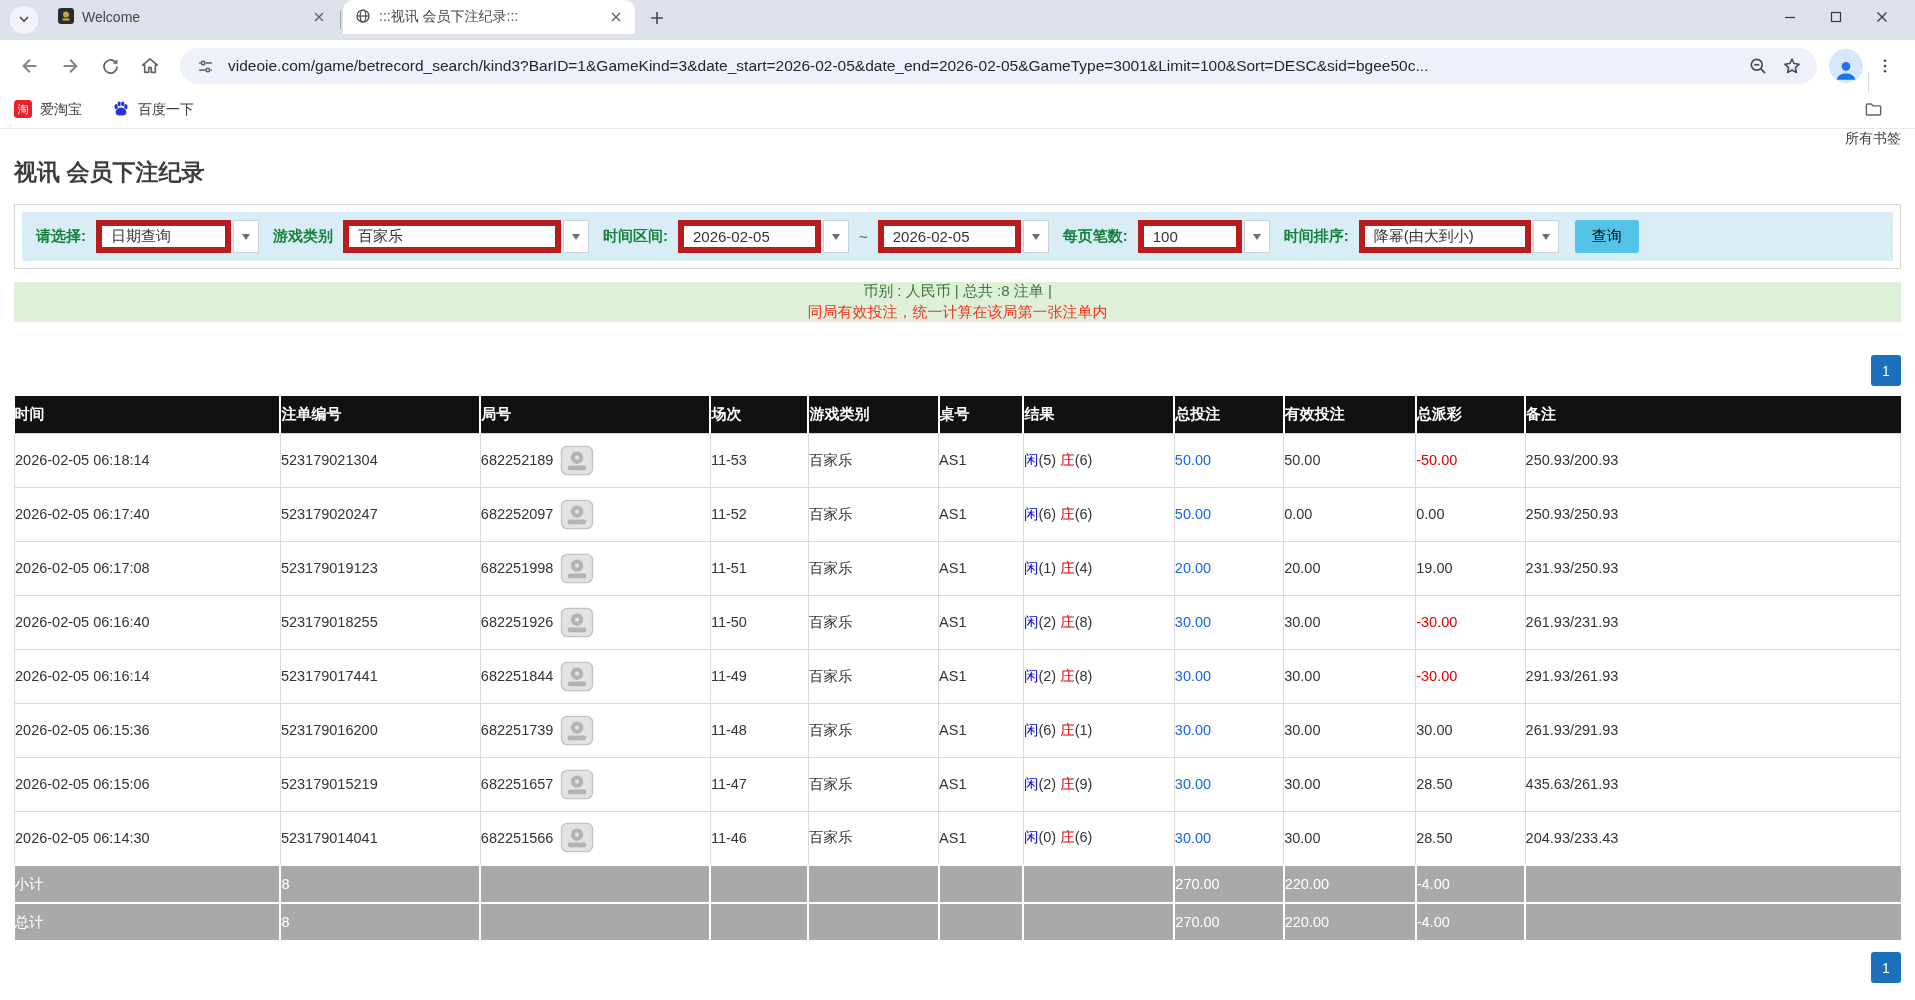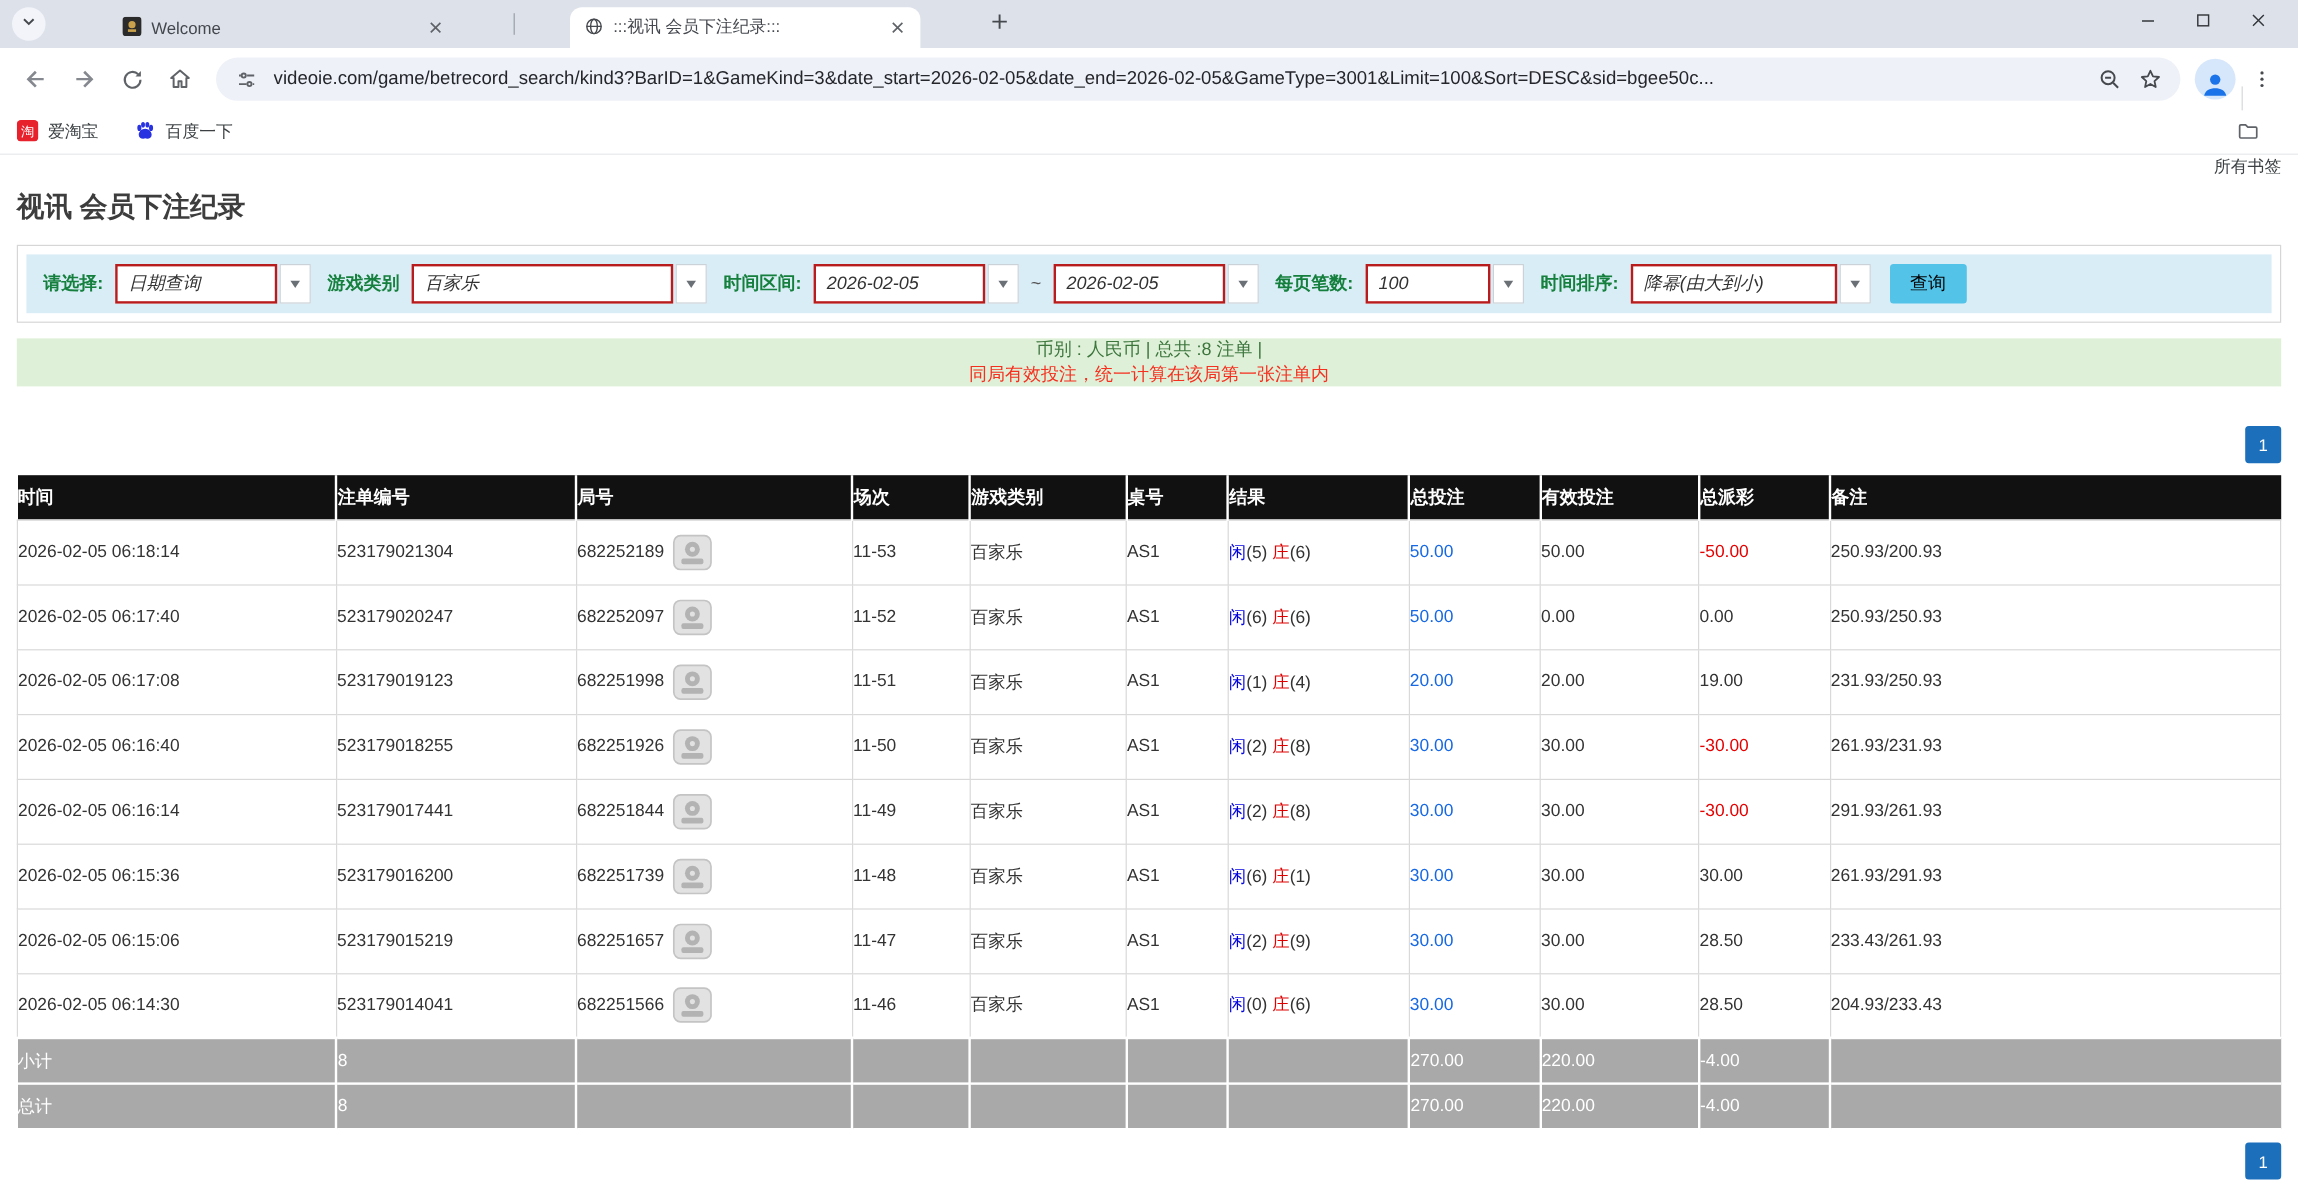--- a/index.html
+++ b/index.html
@@ -1,20 +1,20 @@
 <!DOCTYPE html>
 <html><head>
 <meta charset="utf-8">
 <style>
   * { margin:0; padding:0; box-sizing:border-box; }
   html,body { width:1915px; height:1000px; overflow:hidden; background:#fff;
     font-family:"Liberation Sans","DejaVu Sans",sans-serif; }
 
   
-  .tabstrip { height:40px; background:#dde1ea; display:flex; align-items:flex-end; padding:0 10px;gap:44px; }
+  .tabstrip { height:40px; background:#dde1ea; display:flex; align-items:flex-start; padding:0 10px; }
   .tab-search-btn { align-self:center; width:28px; height:28px; border-radius:50%; display:flex;
     align-items:center; justify-content:center; background:#f2f4fa; margin-right:8px; cursor:pointer; }
   .tab { height:34px; width:292px; display:flex; align-items:center; gap:8px; padding:0 10px 0 12px;
     border-radius:10px 10px 0 0; font-size:14px; color:#44474d; }
   .tab.active { background:#fff; }
   .tab .tab-title { flex:1; white-space:nowrap; overflow:hidden; text-overflow:ellipsis; }
   .tab-close { width:18px; height:18px; border-radius:50%; display:flex; align-items:center; justify-content:center; cursor:pointer; }
   .tab-divider { width:1px; height:18px; background:#9aa0a6; align-self:center; margin:0 2px; }
   .newtab-btn { align-self:center; width:28px; height:28px; display:flex; align-items:center; justify-content:center; margin-left:8px; cursor:pointer; }
   .win-controls { margin-left:auto; align-self:flex-start; display:flex; }
@@ -35,22 +35,22 @@
 
   
   .page { padding:0 14px; }
   .page-title { font-size:23px; color:#3d3d3d; font-weight:bold; margin:28px 0 16px; }
 
   .filter-outer { border:1px solid #d6d6d6; padding:7px; }
   .filter-bar { background:#d9edf7; padding:8px 14px; display:flex; align-items:center; gap:8px; font-size:15px; }
   .flabel { color:#15803d; font-weight:bold; white-space:nowrap; margin:0 2px 0 6px; }
   .tilde { color:#555; margin:0 2px; }
   .combo { display:flex; gap:2px; cursor:pointer; }
-  .combo-text { background:#fff; border:2px solid #b91c1c; height:33px; display:flex; align-items:center;
-    padding:0 9px; font-size:15px; color:#333; white-space:nowrap;font-style:italic; }
+  .combo-text { background:#fff; border:6px solid #b91c1c; height:33px; display:flex; align-items:center;
+    padding:0 9px; font-size:15px; color:#333; white-space:nowrap; }
   .combo-arrow { width:26px; height:33px; background:#fff; border:1px solid #cbd2d8; display:flex; align-items:center; justify-content:center; }
   .caret { width:0; height:0; border-left:4.5px solid transparent; border-right:4.5px solid transparent; border-top:6px solid #6b7076; }
   .btn-search { background:#53c3e8; color:#000000; border:none; height:33px; padding:0 17px; font-size:15px;
     border-radius:3px; margin-left:8px; cursor:pointer; font-family:inherit; }
 
   .info-bar { margin-top:13px; background:#dff0d8; height:40px; display:flex; align-items:center;
     justify-content:space-between; padding:0 17px; font-size:15px;flex-direction:column; }
   .info-left { color:#3c763d; }
   .info-right { color:#f5301f; }
 
@@ -492,21 +492,21 @@
                 </svg>
               </button>
             </span></td>
           <td>11-47</td>
           <td>百家乐</td>
           <td>AS1</td>
           <td><span class="res-p">闲</span><span class="res-n">(2) </span><span class="res-b">庄</span><span class="res-n">(9)</span></td>
           <td class="cell-blue">30.00</td>
           <td>30.00</td>
           <td>28.50</td>
-          <td>233.43/261.93</td>
+          <td>435.63/261.93</td>
         </tr>
         <tr>
           <td>2026-02-05 06:14:30</td>
           <td>523179014041</td>
           <td><span class="round-wrap">
               <span>682251566</span>
               <button class="video-btn">
                 <svg width="34" height="31" viewBox="0 0 24 22">
                   <rect x="1" y="1" width="22" height="20" rx="4" fill="#e2e2e2" stroke="#c4c4c4"></rect>
                   <circle cx="12" cy="9" r="4.4" fill="#b3b3b3"></circle>

